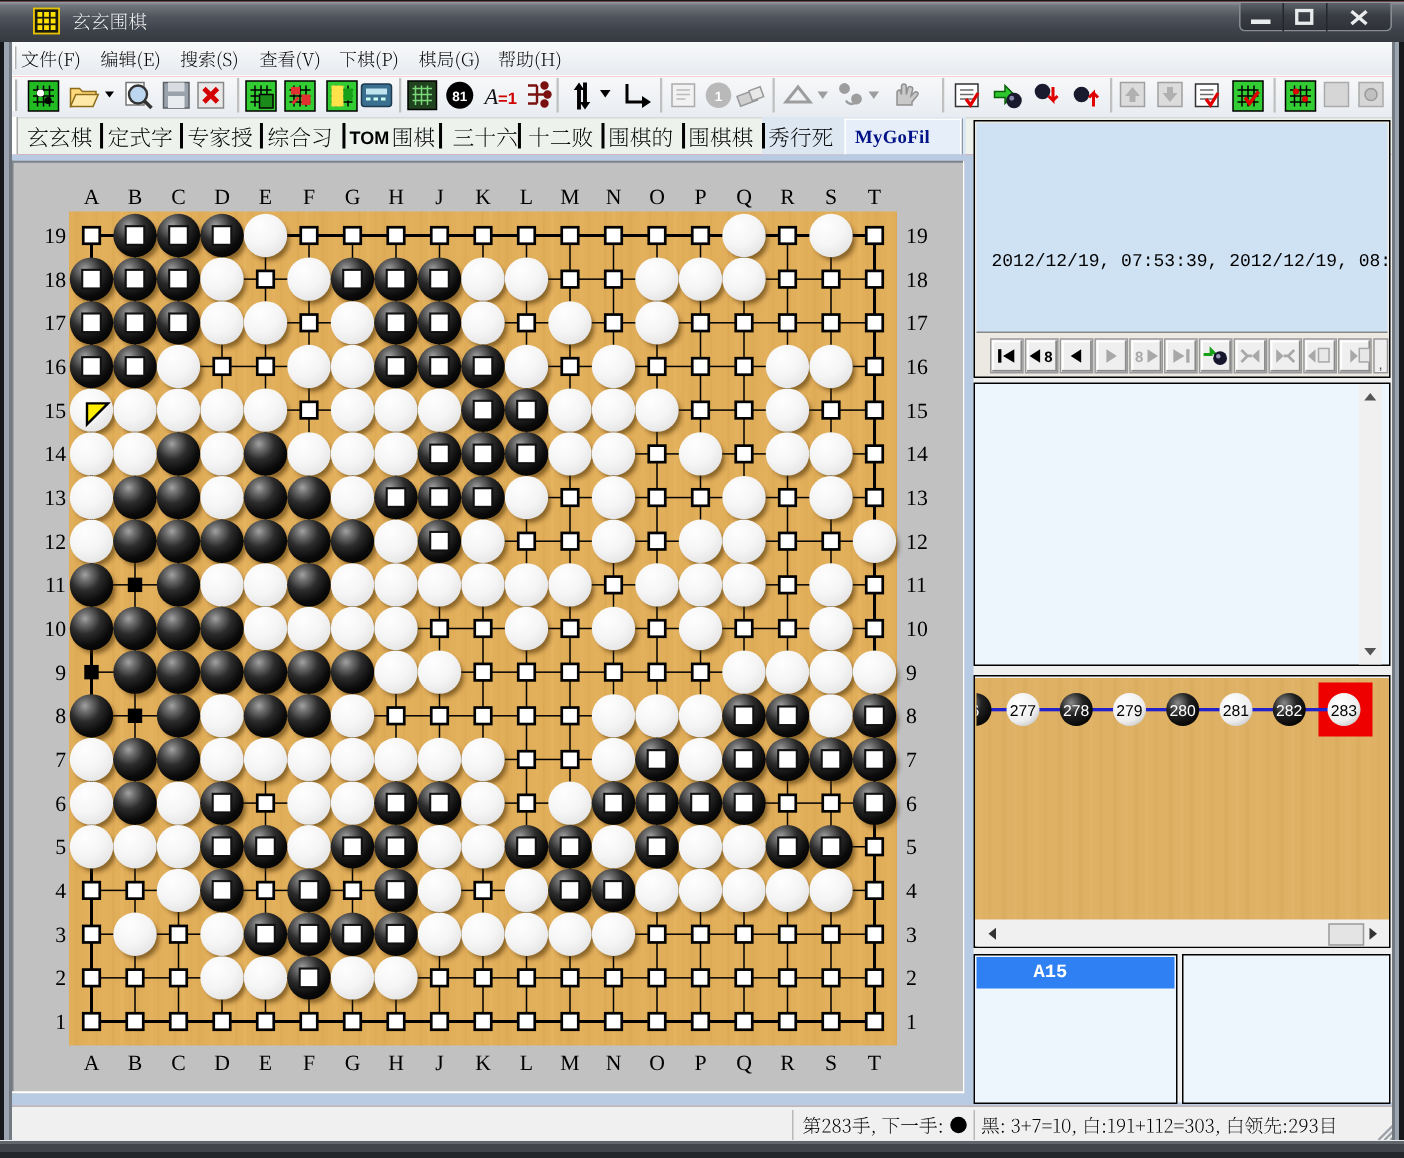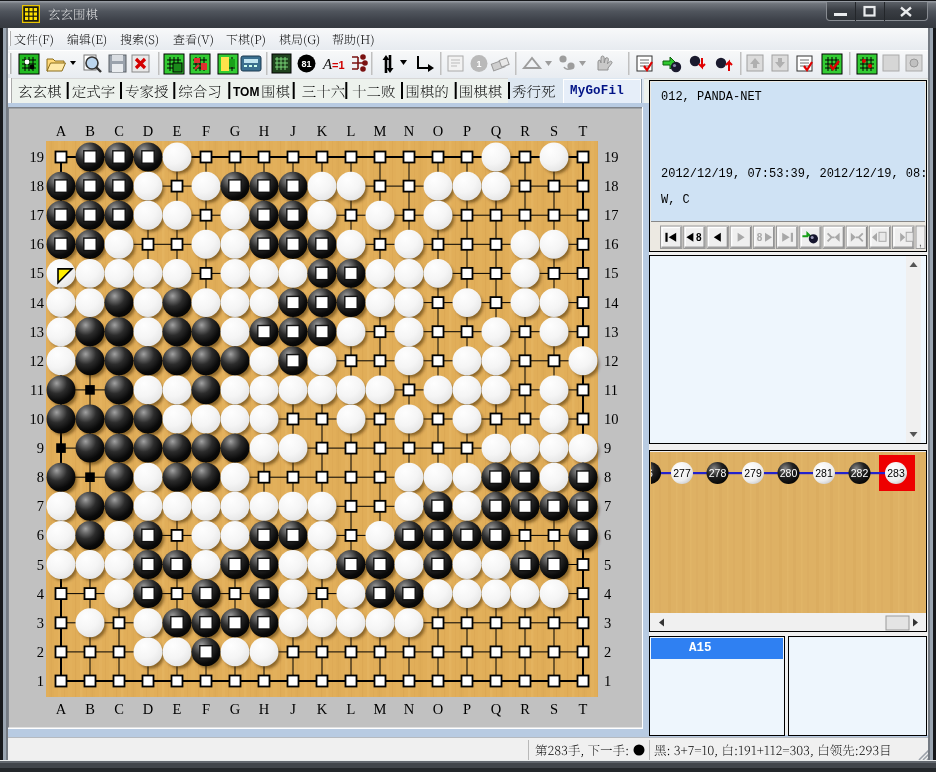--- a/index.html
+++ b/index.html
@@ -236,21 +236,21 @@
         <rect x="1" y="1" width="16" height="16" fill="#d6d6d6" stroke="#aaa"></rect>
         <circle cx="9" cy="9" r="4" fill="#c0c0c0" stroke="#999"></circle>
       </g>
       <rect x="8" y="53" width="2" height="21" fill="#fff"></rect>
       <rect x="10" y="53" width="1.5" height="21" fill="#b5b5b5"></rect>
     </svg>
 
 <div class="abs" style="left:8px;top:78px;width:920px;height:25px;background:#edf2ed;border-top:1px solid #d8d8d8"></div>
 <div class="abs" style="left:508px;top:78px;width:136px;height:25px;background:#dde7f1"></div>
 <div class="abs" style="left:563px;top:79px;width:78px;height:24px;background:#e6eef9;border:1px solid #fff;border-bottom:none;box-shadow:1px 0 0 #8899aa"></div>
-<div class="abs" style="left:570px;top:84px;font-family:Liberation Mono, monospace;font-size:12.5px;font-weight:bold;letter-spacing:0.2px;color:#001286">MyGoFil</div>
+<div class="abs" style="left:570px;top:84px;font-family:Liberation Serif, serif;font-size:12.5px;font-weight:bold;letter-spacing:0.2px;color:#001286">MyGoFil</div>
 <svg style="position:absolute;left:0;top:0" width="700" height="104" viewBox="0 0 700 104">
       <path transform="translate(18.0,97.0) scale(0.014500,-0.014500)" d="M760 453Q754 446 738 444Q722 441 701 455L730 460Q697 423 649 376Q601 329 542 278Q483 227 418 175Q353 123 287 76Q221 28 158 -12L156 -2H188Q185 -27 177 -41Q169 -55 158 -60L122 10Q122 10 128 11Q133 12 140 14Q148 16 153 19Q208 55 269 102Q330 150 392 204Q454 257 511 312Q568 366 615 416Q662 466 693 506ZM510 587Q505 579 490 575Q476 571 453 582L480 588Q458 560 424 524Q390 489 350 452Q309 414 266 378Q223 343 182 315L180 326H211Q208 302 200 288Q193 273 184 268L146 336Q146 336 156 338Q166 340 171 344Q207 368 246 404Q285 441 322 482Q360 522 390 561Q421 600 440 629ZM139 7Q185 9 258 14Q330 20 423 28Q516 36 622 46Q727 56 839 66L841 45Q721 29 545 8Q369 -13 158 -34ZM169 330Q206 331 270 334Q333 337 413 342Q493 348 579 354L581 335Q515 326 410 312Q306 298 188 287ZM404 845Q450 821 478 796Q507 771 522 748Q536 726 540 708Q543 689 538 678Q533 667 523 664Q513 662 500 672Q494 698 476 728Q458 759 436 788Q413 817 392 837ZM660 239Q724 201 769 164Q814 126 843 92Q872 58 886 28Q901 -1 904 -23Q908 -45 903 -58Q898 -72 887 -74Q876 -77 861 -66Q852 -30 830 10Q807 50 776 90Q746 130 712 166Q678 202 647 230ZM876 709Q876 709 884 702Q892 696 905 686Q918 676 932 664Q945 652 957 641Q955 633 949 629Q943 625 932 625H55L46 655H832Z" fill="#000000"></path>
       <path transform="translate(32.5,97.0) scale(0.014500,-0.014500)" d="M760 453Q754 446 738 444Q722 441 701 455L730 460Q697 423 649 376Q601 329 542 278Q483 227 418 175Q353 123 287 76Q221 28 158 -12L156 -2H188Q185 -27 177 -41Q169 -55 158 -60L122 10Q122 10 128 11Q133 12 140 14Q148 16 153 19Q208 55 269 102Q330 150 392 204Q454 257 511 312Q568 366 615 416Q662 466 693 506ZM510 587Q505 579 490 575Q476 571 453 582L480 588Q458 560 424 524Q390 489 350 452Q309 414 266 378Q223 343 182 315L180 326H211Q208 302 200 288Q193 273 184 268L146 336Q146 336 156 338Q166 340 171 344Q207 368 246 404Q285 441 322 482Q360 522 390 561Q421 600 440 629ZM139 7Q185 9 258 14Q330 20 423 28Q516 36 622 46Q727 56 839 66L841 45Q721 29 545 8Q369 -13 158 -34ZM169 330Q206 331 270 334Q333 337 413 342Q493 348 579 354L581 335Q515 326 410 312Q306 298 188 287ZM404 845Q450 821 478 796Q507 771 522 748Q536 726 540 708Q543 689 538 678Q533 667 523 664Q513 662 500 672Q494 698 476 728Q458 759 436 788Q413 817 392 837ZM660 239Q724 201 769 164Q814 126 843 92Q872 58 886 28Q901 -1 904 -23Q908 -45 903 -58Q898 -72 887 -74Q876 -77 861 -66Q852 -30 830 10Q807 50 776 90Q746 130 712 166Q678 202 647 230ZM876 709Q876 709 884 702Q892 696 905 686Q918 676 932 664Q945 652 957 641Q955 633 949 629Q943 625 932 625H55L46 655H832Z" fill="#000000"></path>
       <path transform="translate(47.0,97.0) scale(0.014500,-0.014500)" d="M368 683H840L882 733Q882 733 895 722Q908 712 926 698Q943 683 958 669Q954 653 932 653H376ZM324 208H856L897 258Q897 258 910 248Q923 238 940 223Q958 208 972 194Q969 178 947 178H332ZM718 147Q786 120 830 92Q875 63 900 36Q925 9 935 -14Q945 -37 942 -52Q940 -67 928 -72Q917 -76 901 -67Q887 -34 854 4Q821 42 782 78Q742 113 707 137ZM506 535H796V505H506ZM506 376H796V347H506ZM482 828 558 820Q557 810 550 803Q543 796 526 794V200H482ZM772 828 848 820Q847 810 840 803Q833 796 817 794V200H772ZM546 160 620 123Q615 116 608 113Q600 110 583 114Q558 82 519 47Q480 12 432 -20Q384 -51 332 -74L322 -59Q368 -32 411 5Q454 42 490 82Q525 123 546 160ZM49 603H291L332 653Q332 653 345 643Q358 633 376 618Q393 603 408 589Q404 573 382 573H57ZM198 603H246V587Q223 463 176 354Q130 244 53 153L39 168Q81 229 112 300Q142 370 164 447Q185 524 198 603ZM206 831 286 822Q284 811 276 804Q269 797 250 794V-53Q250 -57 245 -62Q240 -67 232 -70Q224 -73 216 -73H206ZM250 437Q294 415 322 392Q349 369 363 348Q377 328 380 312Q383 295 378 284Q373 274 363 272Q353 270 340 279Q332 302 314 330Q297 357 276 384Q256 411 238 431Z" fill="#000000"></path>
       <path transform="translate(71.7,97.0) scale(0.014500,-0.014500)" d="M850 681 887 718 955 652Q949 648 940 646Q930 645 916 644Q900 619 870 590Q841 562 817 542L803 550Q813 567 824 592Q835 616 846 640Q856 664 861 681ZM169 730Q183 676 178 636Q172 596 156 570Q140 545 121 532Q110 524 97 520Q84 516 74 518Q63 520 57 529Q52 541 58 553Q64 565 77 573Q98 585 116 608Q134 631 144 662Q153 694 150 729ZM873 681V651H156V681ZM448 836Q488 821 512 802Q537 784 548 766Q560 747 562 732Q563 716 557 706Q551 696 540 694Q530 692 517 701Q511 733 486 770Q462 806 436 828ZM345 359Q342 349 333 344Q324 339 308 338Q292 265 262 188Q231 111 180 43Q129 -25 51 -74L39 -62Q107 -11 152 62Q198 135 224 217Q251 299 263 379ZM265 237Q294 158 334 110Q373 61 426 36Q480 10 550 1Q619 -8 708 -8Q730 -8 763 -8Q796 -8 832 -8Q869 -8 903 -8Q937 -7 961 -6V-21Q946 -23 938 -32Q930 -41 928 -55Q909 -55 880 -55Q851 -55 818 -55Q785 -55 754 -55Q724 -55 703 -55Q612 -55 541 -44Q470 -32 416 -2Q361 29 320 84Q280 140 248 228ZM756 345Q756 345 764 339Q772 333 784 324Q796 314 810 302Q823 291 834 280Q830 264 808 264H501V294H715ZM521 508V-20L477 -6V508ZM763 555Q763 555 770 550Q778 544 790 535Q802 526 816 515Q829 504 841 494Q837 478 814 478H165L157 508H722Z" fill="#000000"></path>
       <path transform="translate(86.2,97.0) scale(0.014500,-0.014500)" d="M53 619H834L875 669Q875 669 882 663Q890 657 902 647Q914 637 927 626Q940 615 951 605Q948 589 925 589H62ZM99 411H433L472 459Q472 459 479 453Q486 447 498 438Q509 429 522 418Q534 407 545 397Q541 381 519 381H106ZM554 831 640 821Q639 812 632 804Q624 796 605 793Q604 678 616 564Q628 449 656 346Q684 242 733 160Q782 77 856 26Q869 14 875 15Q881 16 888 31Q896 49 906 80Q917 111 924 140L938 138L922 -7Q943 -29 947 -39Q951 -49 946 -56Q940 -66 928 -67Q916 -68 900 -62Q885 -57 868 -46Q850 -36 833 -23Q754 34 700 122Q647 210 615 322Q583 433 568 562Q554 691 554 831ZM691 809Q741 799 774 784Q806 770 824 754Q843 738 850 724Q856 709 854 698Q851 688 842 684Q832 680 818 686Q806 704 782 725Q759 746 732 766Q705 785 681 798ZM289 409H333V56L289 49ZM70 7Q112 16 188 36Q265 57 363 84Q461 112 565 142L570 124Q488 95 377 56Q266 17 123 -29Q121 -38 115 -44Q109 -50 104 -53Z" fill="#000000"></path>
       <path transform="translate(100.7,97.0) scale(0.014500,-0.014500)" d="M850 681 887 718 955 652Q950 648 940 646Q931 645 916 644Q897 617 865 584Q833 552 806 529L791 537Q803 557 816 583Q830 609 842 636Q854 662 861 681ZM169 730Q183 676 178 636Q172 596 156 570Q140 545 121 532Q110 524 97 520Q84 516 74 518Q63 520 57 529Q52 541 58 553Q64 565 77 573Q98 585 116 608Q134 631 144 662Q153 694 150 729ZM873 681V651H156V681ZM448 836Q488 821 512 802Q537 784 548 766Q560 747 562 732Q563 716 557 706Q551 696 540 694Q530 692 517 701Q511 733 486 770Q462 806 436 828ZM674 537 712 574 779 512Q773 507 763 506Q753 504 738 503Q695 473 637 440Q579 407 520 387H500Q535 405 571 432Q607 459 638 488Q668 516 686 537ZM557 402Q553 381 521 377V6Q521 -14 516 -30Q510 -47 490 -58Q471 -68 429 -72Q426 -62 421 -54Q416 -45 405 -39Q392 -33 369 -28Q346 -24 310 -21V-4Q310 -4 328 -6Q346 -7 372 -8Q397 -10 419 -12Q441 -13 450 -13Q466 -13 472 -8Q477 -3 477 10V412ZM869 340Q869 340 877 334Q885 327 898 317Q910 307 924 296Q937 284 949 273Q946 257 923 257H58L49 287H825ZM716 537V507H224L215 537Z" fill="#000000"></path>
       <path transform="translate(125.0,97.0) scale(0.014500,-0.014500)" d="M712 299 748 332 810 273Q803 268 793 267Q783 266 766 265Q738 232 694 190Q650 148 602 108Q553 67 513 38L499 48Q525 72 557 104Q589 137 621 172Q653 208 680 241Q708 274 724 299ZM530 811Q526 803 515 797Q504 791 482 796L494 811Q486 772 472 719Q459 666 442 606Q424 547 406 486Q387 425 369 370Q351 314 336 270H346L316 242L260 294Q271 300 287 306Q303 312 316 315L293 280Q307 317 325 372Q343 426 362 489Q381 552 399 616Q417 679 432 737Q446 795 455 838ZM245 166Q351 137 426 106Q502 75 550 45Q599 15 625 -11Q651 -37 658 -56Q665 -74 656 -82Q648 -91 629 -85Q602 -53 556 -19Q510 15 454 47Q398 79 342 106Q285 133 237 151ZM745 299V269H323L314 299ZM881 532Q881 532 889 526Q897 520 908 510Q920 500 934 489Q947 478 957 467Q954 451 932 451H54L45 481H840ZM795 743Q795 743 802 737Q810 731 822 722Q833 713 846 702Q859 691 870 680Q866 664 844 664H112L103 694H755Z" fill="#000000"></path>
       <path transform="translate(139.5,97.0) scale(0.014500,-0.014500)" d="M440 840Q480 829 504 814Q529 799 541 783Q553 767 555 752Q557 738 552 728Q546 718 536 716Q525 714 512 722Q505 750 480 782Q455 813 429 831ZM848 705 883 740 948 677Q943 673 934 672Q925 670 911 669Q897 646 874 618Q850 590 830 570L816 578Q823 595 832 618Q840 642 848 666Q855 689 859 705ZM163 748Q176 697 170 660Q165 622 150 597Q134 572 116 560Q106 553 94 549Q81 545 70 547Q60 549 55 558Q49 570 55 581Q61 592 74 600Q95 611 112 633Q128 655 138 684Q147 714 144 747ZM886 705V675H150V705ZM871 431Q864 424 856 423Q849 422 834 428Q801 403 750 376Q700 348 642 322Q585 297 530 278L519 293Q570 317 624 348Q678 380 726 414Q774 447 805 476ZM607 338Q635 266 687 207Q739 148 808 105Q878 62 958 37L956 26Q924 24 911 -12Q835 21 772 70Q709 119 662 184Q615 249 588 328ZM542 234Q489 178 413 126Q337 74 250 32Q162 -9 73 -37L65 -18Q149 13 234 59Q318 105 390 162Q462 220 509 283ZM486 354Q438 315 372 276Q307 236 234 202Q162 168 91 144L84 163Q151 189 220 226Q290 263 352 308Q413 352 454 397ZM392 468Q456 422 496 364Q536 307 556 246Q575 184 577 127Q579 70 567 25Q555 -20 531 -44Q517 -59 494 -68Q471 -76 433 -75Q432 -55 413 -44Q404 -39 380 -34Q355 -28 329 -25L328 -7Q348 -8 376 -10Q404 -12 430 -13Q455 -14 467 -14Q477 -14 484 -12Q490 -11 494 -5Q513 15 522 54Q531 92 528 142Q526 192 510 248Q493 303 460 357Q428 411 378 457ZM528 546Q478 497 410 454Q343 412 266 378Q189 344 108 319L98 336Q171 364 240 400Q309 436 370 477Q430 518 475 562H528ZM752 609Q752 609 759 604Q766 598 778 589Q789 580 802 569Q814 558 824 548Q823 540 816 536Q810 532 799 532H193L185 562H713Z" fill="#000000"></path>
       <path transform="translate(154.0,97.0) scale(0.014500,-0.014500)" d="M866 830 925 775Q919 769 907 770Q895 770 880 777Q814 762 728 748Q643 733 550 722Q456 711 364 707L360 727Q427 734 498 745Q569 756 638 770Q706 784 765 800Q824 815 866 830ZM437 683Q473 664 494 644Q516 623 526 604Q536 586 536 571Q537 556 531 547Q525 538 515 537Q505 536 493 545Q488 577 466 614Q445 651 425 676ZM593 706Q629 685 650 663Q672 641 682 621Q691 601 692 585Q692 569 686 560Q679 550 668 549Q658 548 646 558Q642 592 622 632Q601 672 580 699ZM826 711 908 692Q905 683 896 677Q888 671 871 671Q851 630 818 582Q786 534 751 496H728Q747 526 766 563Q784 600 800 638Q816 677 826 711ZM406 512H893V483H406ZM881 512H870L904 548L968 485Q963 480 954 478Q945 477 931 476Q914 457 886 434Q859 412 836 398L823 406Q837 426 854 458Q872 491 881 512ZM400 360H807V330H409ZM786 360H776L812 392L870 337Q864 330 854 328Q845 326 828 325Q786 223 717 145Q648 67 545 12Q442 -42 296 -73L288 -56Q491 -3 613 100Q735 203 786 360ZM490 360Q514 279 556 216Q597 154 656 108Q715 61 792 30Q868 -2 963 -20L961 -30Q945 -31 933 -42Q921 -53 915 -70Q793 -39 705 15Q617 69 560 151Q502 233 471 350ZM401 550H417Q427 514 429 482Q431 449 424 424Q417 399 399 385Q385 373 372 374Q359 374 352 382Q344 391 346 404Q348 418 365 432Q377 443 390 476Q402 508 401 550ZM45 608H269L306 654Q306 654 313 648Q320 643 331 634Q342 625 354 614Q366 604 376 594Q372 578 351 578H53ZM195 833 276 824Q274 814 266 806Q257 799 239 797V7Q239 -14 234 -30Q230 -47 213 -58Q196 -68 160 -73Q158 -62 154 -52Q149 -43 140 -37Q130 -30 112 -26Q94 -22 65 -19V-2Q65 -2 79 -3Q93 -4 112 -6Q131 -7 148 -8Q166 -9 172 -9Q186 -9 190 -4Q195 0 195 12ZM28 308Q56 320 106 346Q157 371 222 406Q287 441 356 478L364 463Q313 429 243 382Q173 334 84 278Q82 258 69 250Z" fill="#000000"></path>
@@ -1098,23 +1098,21 @@
       <rect x="453.5" y="568.5" width="11" height="11" fill="#fff" stroke="#000" stroke-width="1.8"></rect>
       <rect x="482.5" y="568.5" width="11" height="11" fill="#fff" stroke="#000" stroke-width="1.8"></rect>
       <rect x="511.5" y="568.5" width="11" height="11" fill="#fff" stroke="#000" stroke-width="1.8"></rect>
       <rect x="540.5" y="568.5" width="11" height="11" fill="#fff" stroke="#000" stroke-width="1.8"></rect>
       <rect x="569.5" y="568.5" width="11" height="11" fill="#fff" stroke="#000" stroke-width="1.8"></rect>
     </svg>
 
 <div class="abs" style="left:649px;top:103px;width:279px;height:632px;background:#f0f0f0"></div>
 <div class="abs" style="left:649px;top:80px;width:278px;height:172px;background:#ece9e2;border:1px solid #000"></div>
 <div class="abs" style="left:651px;top:82px;width:274px;height:140px;background:#cfe2f4;border-bottom:1px solid #888"></div>
-<div class="abs" style="left:661px;top:90px;width:270px;font-family:'Liberation Mono',monospace;font-size:12px;color:#000">012, PANDA-NET</div>
 <div class="abs" style="left:661px;top:167px;width:264px;overflow:hidden;white-space:nowrap;font-family:'Liberation Mono',monospace;font-size:12px;color:#000">2012/12/19, 07:53:39, 2012/12/19, 08:5</div>
-<div class="abs" style="left:661px;top:193px;width:270px;font-family:'Liberation Mono',monospace;font-size:12px;color:#000">W, C</div>
 <div class="abs" style="left:649px;top:255px;width:278px;height:189px;background:#eef6fd;border:1px solid #000"></div>
 <div class="abs" style="left:906px;top:256px;width:15px;height:187px;background:#f0f0f0"></div>
 <svg class="abs" style="left:906px;top:256px" width="15" height="187">
       <path d="M7.5 6 l4 5 h-8 z" fill="#555"></path>
       <path d="M7.5 181 l4-5 h-8 z" fill="#555"></path>
     </svg>
 <div class="abs" style="left:649px;top:450px;width:278px;height:182px;background:#f0f0f0;border:1px solid #000"></div>
 <div class="abs" style="left:649px;top:636px;width:136px;height:100px;background:#eef6fd;border:1px solid #000"></div>
 <div class="abs" style="left:788px;top:636px;width:139px;height:100px;background:#eef6fd;border:1px solid #000"></div>
 <div class="abs" style="left:651px;top:638px;width:132px;height:21px;background:#2f80f2"></div>

